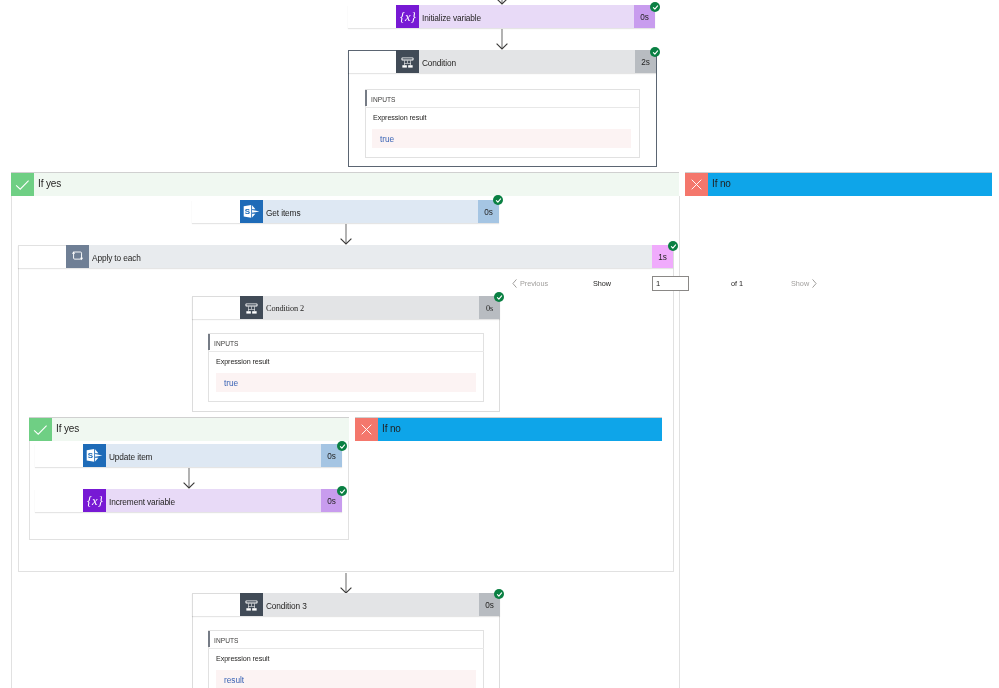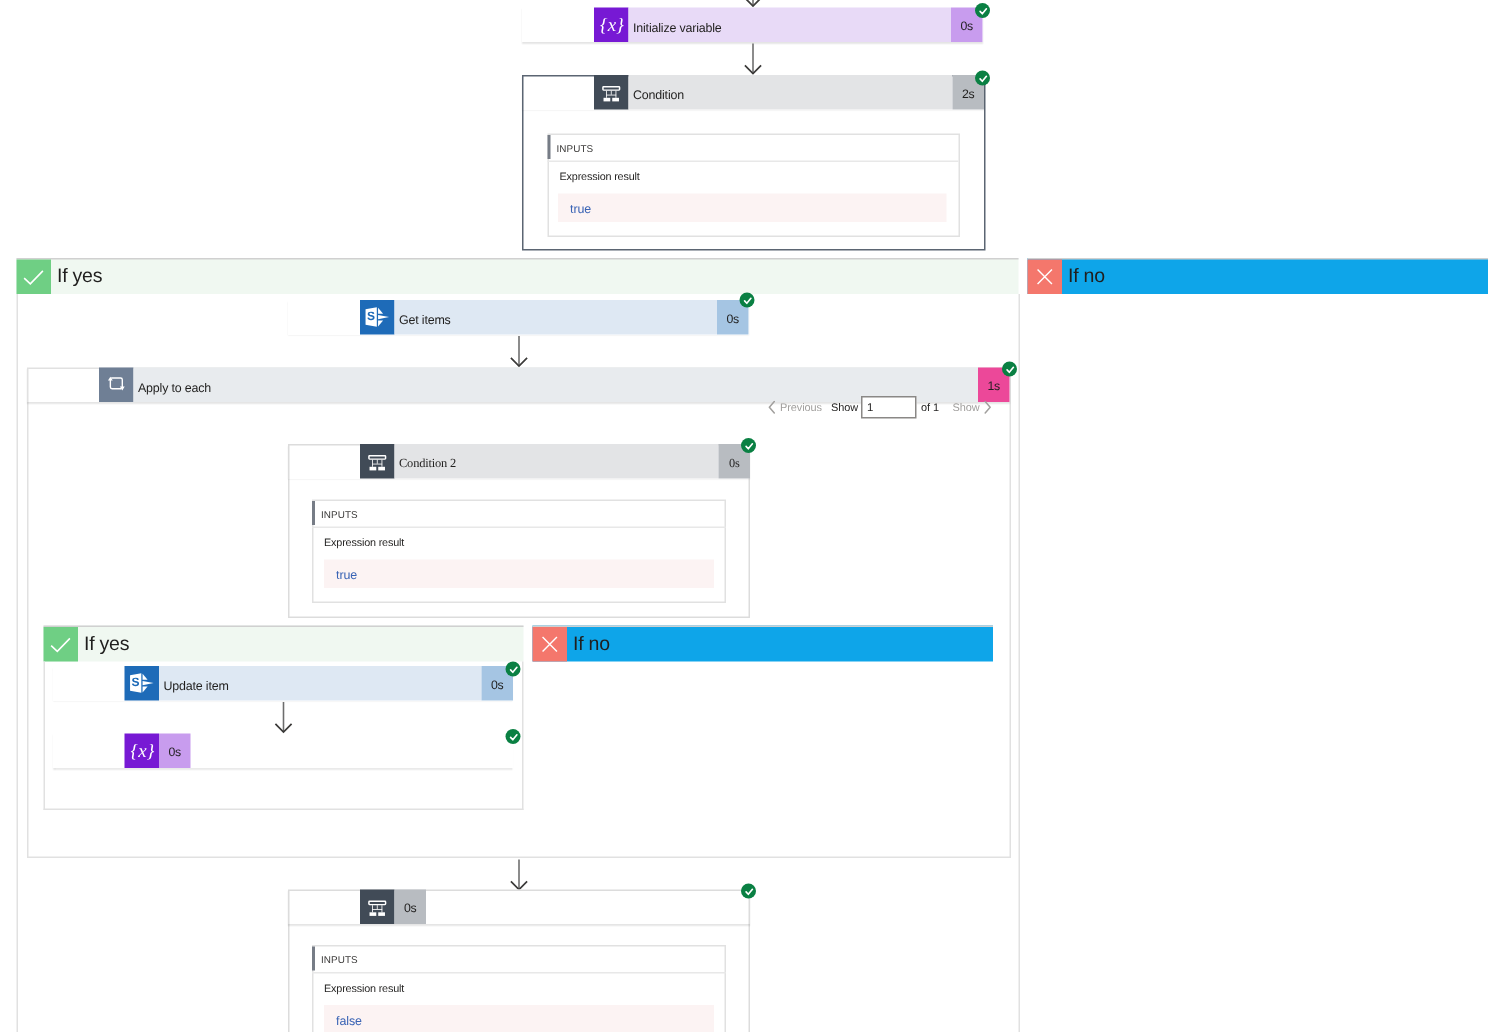--- a/index.html
+++ b/index.html
@@ -19,40 +19,40 @@
   .card.sp   .ttl{background:#dee8f3;}
   .card.sp   .dur{background:#a5c5e3;}
   .card.var  .ico{background:#7719d4;}
   .card.var  .ttl{background:#e8daf7;}
   .card.var  .dur{background:#c89cee;}
   .card.cond .ico{background:#414b57;}
   .card.cond .ttl{background:#e3e4e6;text-align:right;}
   .card.cond .dur{background:#b8bcc1;}
   .card.loop .ico{background:#6f7f95;}
   .card.loop .ttl{background:#e8ebee;}
-  .card.loop .dur{background:#ec4899;}
+  .card.loop .dur{background:#f0abfc;}
 
   .badge{position:absolute;width:10px;height:10px;border-radius:50%;background:#0a8043;
          display:flex;align-items:center;justify-content:center;}
   .badge svg{display:block;}
 
   
   .panel{position:absolute;background:#fff;border:1px solid #5b6572;box-sizing:border-box;}
   .inner{position:absolute;background:#fff;border:1px solid #e1e1e1;box-sizing:border-box;}
   .inphdr{position:absolute;box-sizing:border-box;border-bottom:1px solid #e8e8e8;display:flex;align-items:center;}
   .inphdr .bar{width:2px;align-self:stretch;background:#767c86;margin:1px 0;}
   .inphdr .lbl{font-size:6.6px;color:#3b3a39;letter-spacing:.05px;padding-left:4px;padding-top:2px;}
   .explbl{position:absolute;font-size:7.2px;letter-spacing:-0.1px;color:#201f1e;}
   .valbox{position:absolute;background:#fcf3f3;display:flex;align-items:center;}
   .valbox span{font-size:8.3px;letter-spacing:-0.05px;color:#3a64b5;padding-left:8px;position:relative;top:0.5px;}
 
   
   .branchhdr{position:absolute;display:flex;align-items:center;box-sizing:border-box;border-top:1px solid #d0d0d0;}
   .branchhdr .bico{width:23px;height:23px;flex:0 0 23px;display:flex;align-items:center;justify-content:center;}
-  .branchhdr .blbl{font-size:13px;letter-spacing:-0.15px;color:#201f1e;padding-left:4px;position:relative;top:-1px;}
+  .branchhdr .blbl{font-size:10px;letter-spacing:-0.15px;color:#201f1e;padding-left:4px;position:relative;top:-1px;}
   .yes .bico{background:#6fcf84;}
   .yes{background:#f0f8f1;}
   .no  .bico{background:#f4776c;}
   .no{background:#0ea5e9;}
 
   .scopebox{position:absolute;box-sizing:border-box;border:1px solid #e1e1e1;}
 
   
   .pager{position:absolute;display:flex;align-items:center;font-size:7.3px;letter-spacing:-0.05px;color:#a19f9d;height:14px;}
   .pg-prev,.pg-next{color:#a19f9d;display:flex;align-items:center;}
@@ -205,21 +205,21 @@
   <div class="dur">
       <span>1s</span>
     </div>
 </div>
 <div class="badge" style="left:668px;top:241px;">
   <svg width="7" height="7" viewBox="0 0 12 12">
       <path d="M2.4 6.2 L4.9 8.9 L9.6 3.2" stroke="#fff" stroke-width="1.9" fill="none" stroke-linecap="round" stroke-linejoin="round"></path>
     </svg>
 </div>
 
-<div class="pager" style="left:512px;top:264px;">
+<div class="pager" style="left:512px;top:276px;gap:39px;">
   <div class="pg-prev">
     <svg width="5" height="9" viewBox="0 0 5 9">
         <path d="M4.2 0.7 L0.9 4.5 L4.2 8.3" stroke="#a19f9d" stroke-width="1" fill="none" stroke-linecap="round" stroke-linejoin="round"></path>
       </svg>
     <span style="padding-left:3px">Previous</span>
   </div>
   <div class="pg-show">Show</div>
   <div class="pg-input">
       <span>1</span>
     </div>
@@ -306,20 +306,23 @@
   <path d="M8 1 L8 20.4" stroke="#6d6d6d" stroke-width="1.05" fill="none"></path>
   <path d="M2.6 15.6 L8 21 L13.4 15.6" stroke="#3b3a39" stroke-width="1.15" fill="none"></path>
 </svg>
 
 <div class="card var" style="left:35px;top:489px;width:307px;">
   <div class="ico">
     <svg width="16" height="16" viewBox="0 0 16 16">
         <use href="#sym-var"></use>
       </svg>
   </div>
+  <div class="ttl">
+      <span>Increment variable</span>
+    </div>
   <div class="dur">
       <span>0s</span>
     </div>
 </div>
 <div class="badge" style="left:337px;top:486px;">
   <svg width="7" height="7" viewBox="0 0 12 12">
       <path d="M2.4 6.2 L4.9 8.9 L9.6 3.2" stroke="#fff" stroke-width="1.9" fill="none" stroke-linecap="round" stroke-linejoin="round"></path>
     </svg>
 </div>
 
@@ -328,30 +331,33 @@
   <path d="M2.6 15.6 L8 21 L13.4 15.6" stroke="#3b3a39" stroke-width="1.15" fill="none"></path>
 </svg>
 
 <div class="panel" style="left:192px;top:593px;width:308px;height:110px;border-color:#dcdcdc;"></div>
 <div class="card cond" style="left:192px;top:593px;width:308px;">
   <div class="ico">
     <svg width="13" height="13" viewBox="0 0 13 13">
         <use href="#sym-cond"></use>
       </svg>
   </div>
+  <div class="ttl">
+      <span>Condition 3</span>
+    </div>
   <div class="dur">
       <span>0s</span>
     </div>
 </div>
 <div class="badge" style="left:494px;top:589px;">
   <svg width="7" height="7" viewBox="0 0 12 12">
       <path d="M2.4 6.2 L4.9 8.9 L9.6 3.2" stroke="#fff" stroke-width="1.9" fill="none" stroke-linecap="round" stroke-linejoin="round"></path>
     </svg>
 </div>
 <div class="inner" style="left:208px;top:630px;width:276px;height:69px;"></div>
 <div class="inphdr" style="left:208px;top:630px;width:276px;height:19px;">
   <div class="bar"></div>
   <div class="lbl">INPUTS</div>
 </div>
 <div class="explbl" style="left:216px;top:654px;">Expression result</div>
 <div class="valbox" style="left:216px;top:670px;width:260px;height:19px;">
-  <span>false</span>
+  <span>result</span>
 </div>
 
 </body></html>

